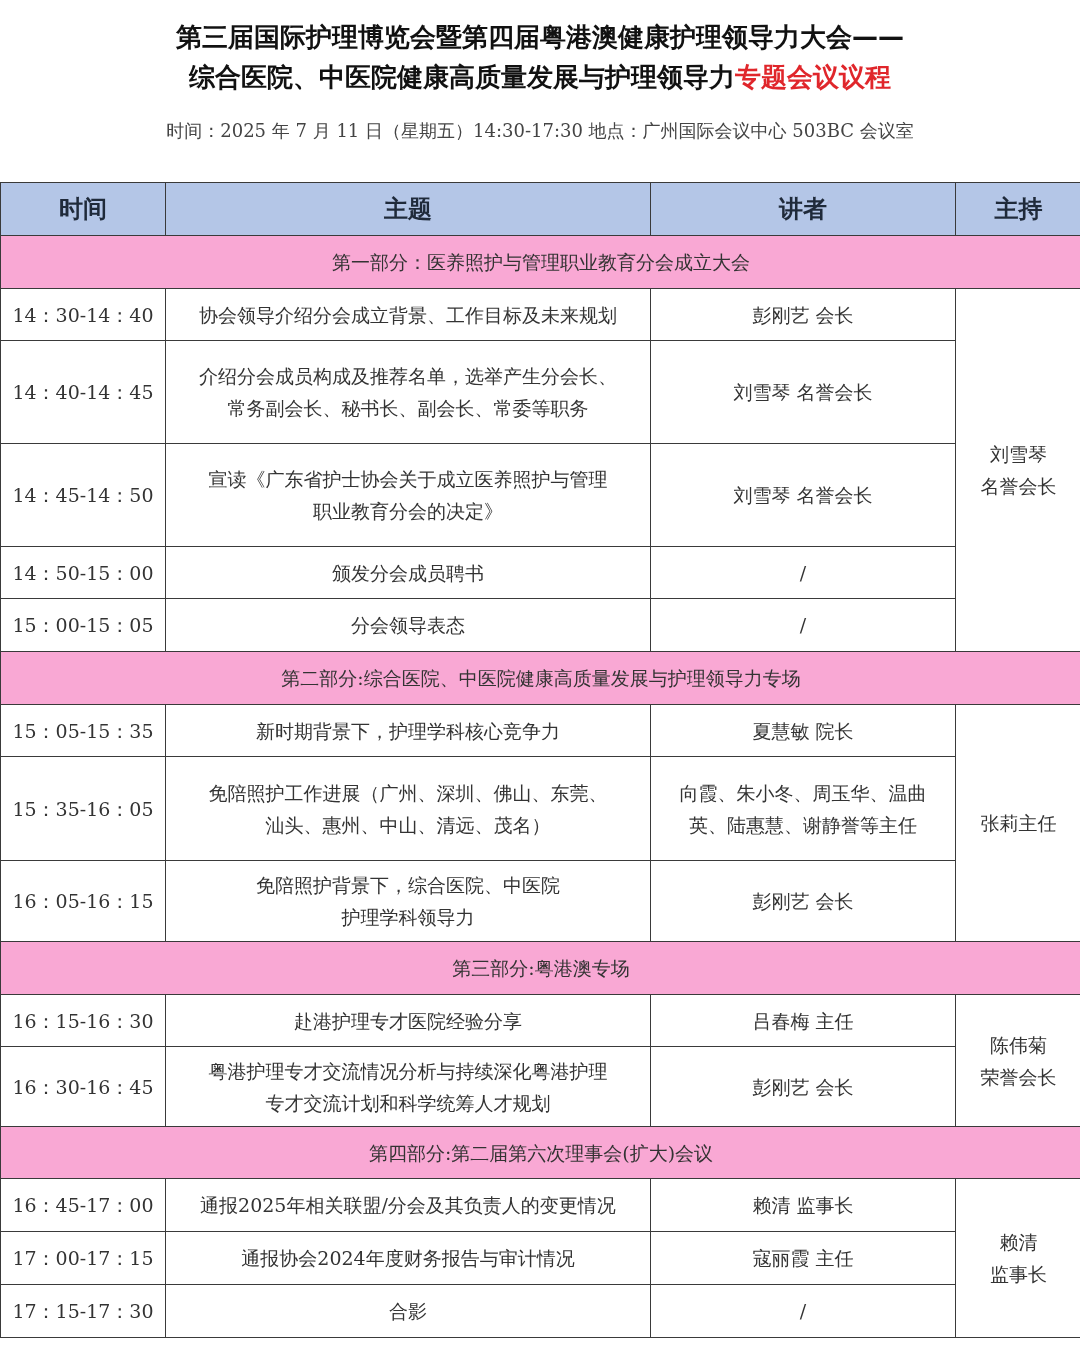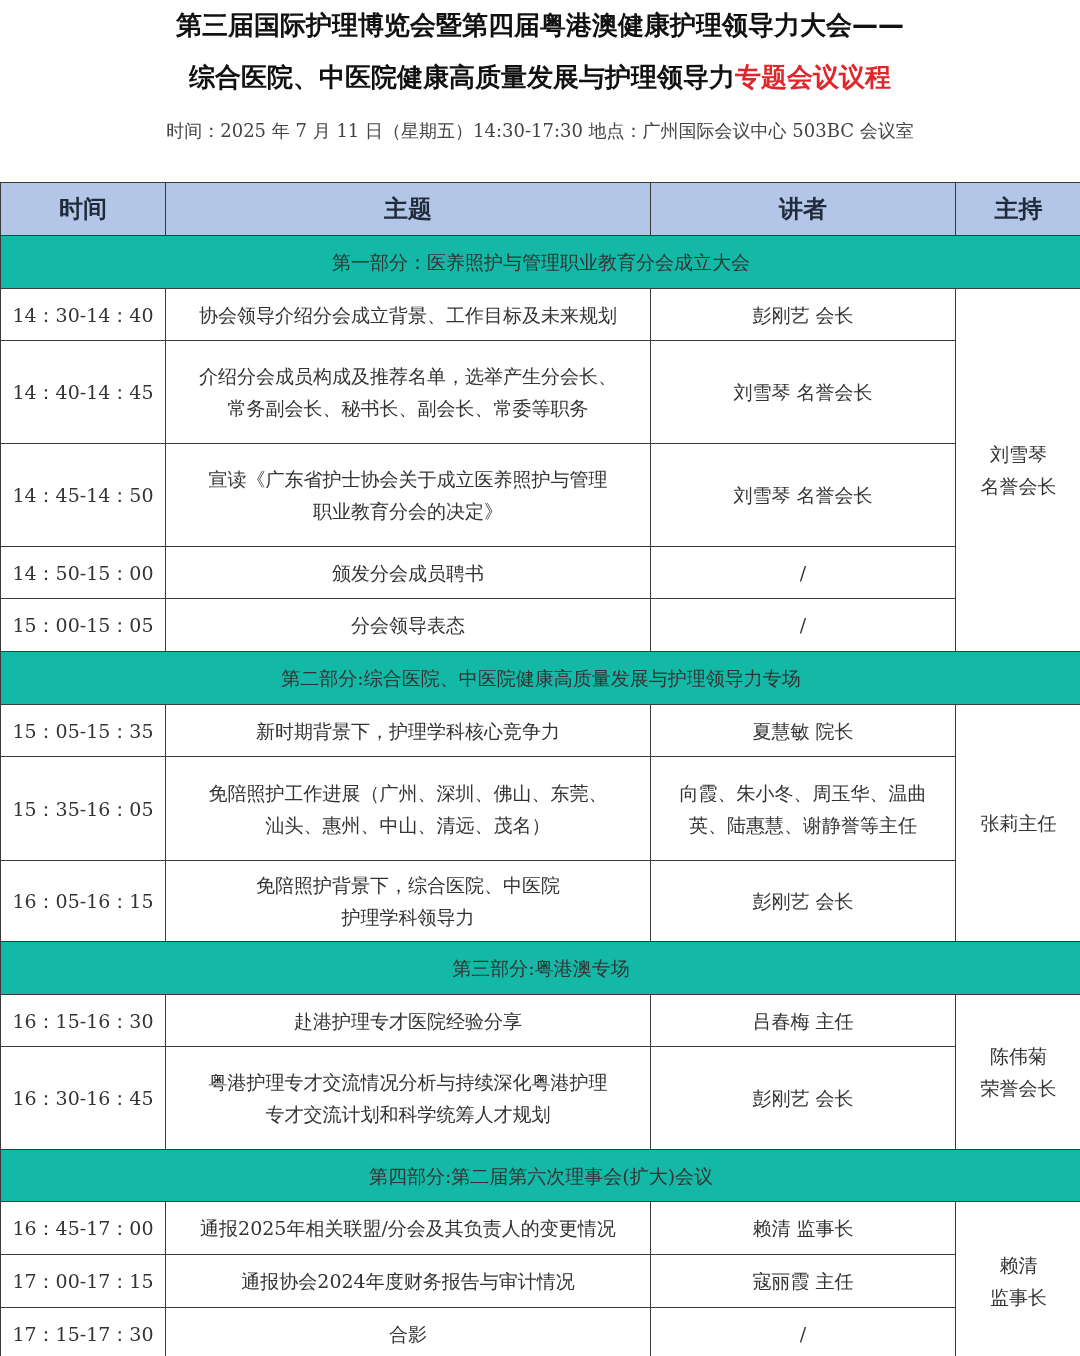--- a/index.html
+++ b/index.html
@@ -1,31 +1,31 @@
 <!DOCTYPE html>
 <html><head>
 <meta charset="utf-8">
 <style>
   html, body { margin:0; padding:0; background:#ffffff; }
   body { width:1080px; height:1356px; overflow:hidden; position:relative;
          font-family: "DejaVu Serif", "Liberation Serif", serif; color:#333; }
   .title { position:absolute; left:0; width:1080px; text-align:center;
            font-family: "DejaVu Sans", "Liberation Sans", sans-serif;
            font-weight:bold; font-size:26px; color:#111; letter-spacing:0px; white-space:nowrap; }
-  .title.l1 { top:8px; }
+  .title.l1 { top:20px; }
   .title.l2 { top:60px; }
   .title .red { color:#e0262b; }
   .subline { position:absolute; top:119px; left:0; width:1080px; text-align:center;
              font-size:18px; color:#444; white-space:nowrap; }
   table.agenda { position:absolute; top:182px; left:0; width:1081px; border-collapse:collapse; table-layout:fixed; }
   table.agenda td, table.agenda th { border:1.5px solid #3a3a3a; text-align:center; vertical-align:middle;
       font-size:19px; line-height:32px; color:#333; padding:0 8px; font-weight:normal; }
   table.agenda th { background:#b4c6e7; font-family:"DejaVu Sans","Liberation Sans",sans-serif;
       font-weight:bold; color:#1f2a3a; font-size:24px; }
-  tr.section td { background:#14b8a6; }
+  tr.section td { background:#f9a8d4; }
   td.time { white-space:nowrap; padding:0 4px; }
   .nowrap { white-space:nowrap; }
   tr.h { height:53px; }
 </style>
 </head>
 <body>
 
 <div class="title l1">第三届国际护理博览会暨第四届粤港澳健康护理领导力大会——</div>
 <div class="title l2"><span>综合医院、中医院健康高质量发展与护理领导力</span><span class="red">专题会议议程</span></div>
 <div class="subline">时间：2025 年 7 月 11 日（星期五）14:30-17:30   地点：广州国际会议中心 503BC 会议室</div>
@@ -146,21 +146,21 @@
           <div class="nowrap">赴港护理专才医院经验分享</div>
         </td>
       <td>
           <div class="nowrap">吕春梅  主任</div>
         </td>
       <td rowspan="2">
           <div>陈伟菊</div>
           <div>荣誉会长</div>
         </td>
     </tr>
-    <tr style="height:103px">
+    <tr style="height:80px">
       <td class="time">16：30-16：45</td>
       <td>
           <div class="nowrap">粤港护理专才交流情况分析与持续深化粤港护理</div>
           <div class="nowrap">专才交流计划和科学统筹人才规划</div>
         </td>
       <td>
           <div class="nowrap">彭刚艺  会长</div>
         </td>
     </tr>
 

